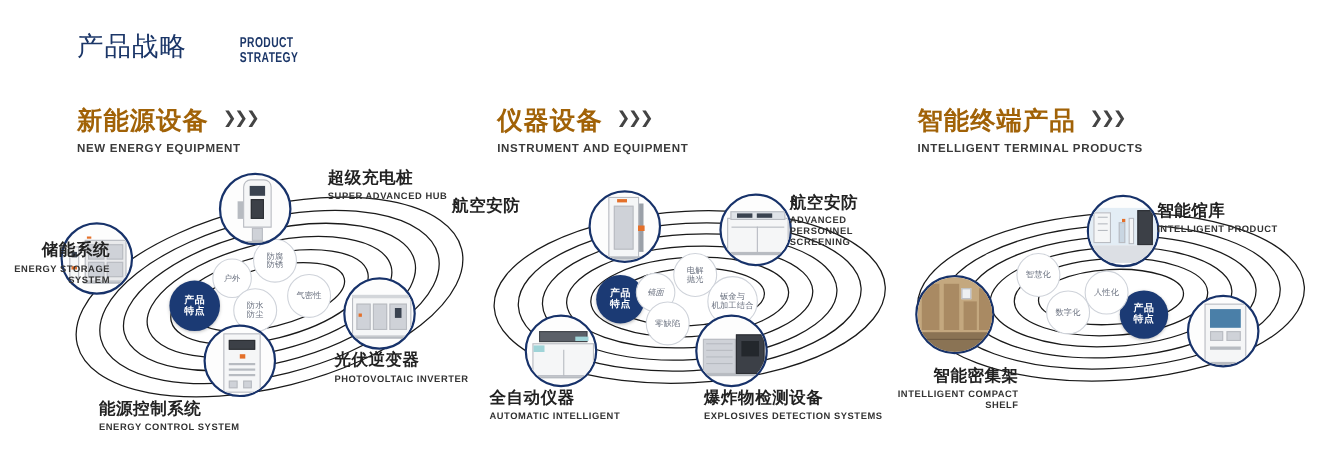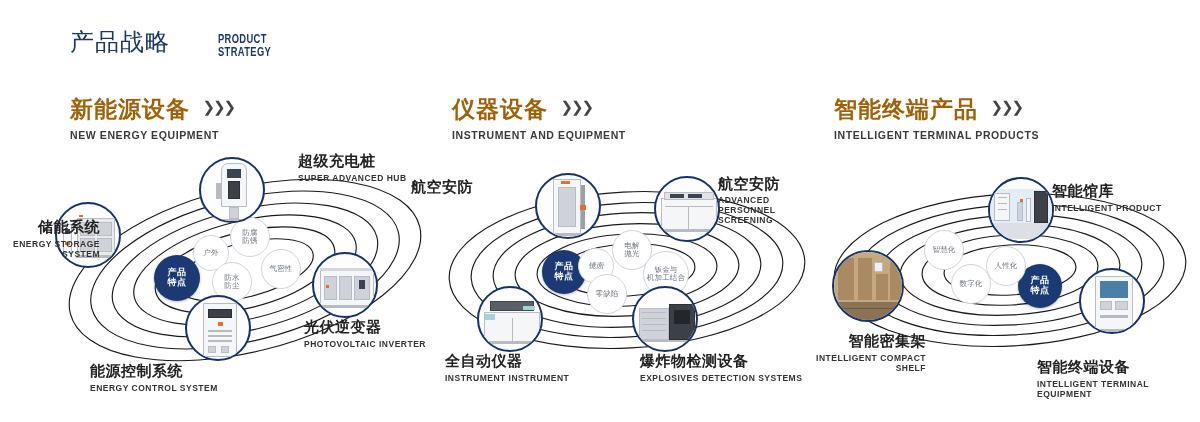--- a/index.html
+++ b/index.html
@@ -330,21 +330,21 @@
   </div>
 
 
   <div class="cap left" style="left:718px; top:175px;">
     <div class="cn">航空安防</div>
     <div class="en" style="max-width:92px; line-height:1.15;">ADVANCED PERSONNEL SCREENING</div>
   </div>
 
   <div class="cap left" style="left:445px; top:352px;">
     <div class="cn">全自动仪器</div>
-    <div class="en">INSTRUMENT INSTRUMENT</div>
+    <div class="en">AUTOMATIC INTELLIGENT</div>
   </div>
 
   <div class="cap left" style="left:640px; top:352px;">
     <div class="cn">爆炸物检测设备</div>
     <div class="en">EXPLOSIVES DETECTION SYSTEMS</div>
   </div>
 
   <div class="stage" style="left:820px; top:172px; width:380px; height:195px;">
 
     <svg width="380" height="195" viewBox="0 0 380 195">
@@ -416,18 +416,14 @@
   <div class="cap left" style="left:1052px; top:182px;">
     <div class="cn">智能馆库</div>
     <div class="en">INTELLIGENT PRODUCT</div>
   </div>
 
   <div class="cap right" style="left:798px; top:332px; width:128px;">
     <div class="cn">智能密集架</div>
     <div class="en">INTELLIGENT COMPACT SHELF</div>
   </div>
 
-  <div class="cap left" style="left:1037px; top:358px;">
-    <div class="cn">智能终端设备</div>
-    <div class="en">INTELLIGENT TERMINAL EQUIPMENT</div>
-  </div>
 
 </div>
 
 </body></html>

